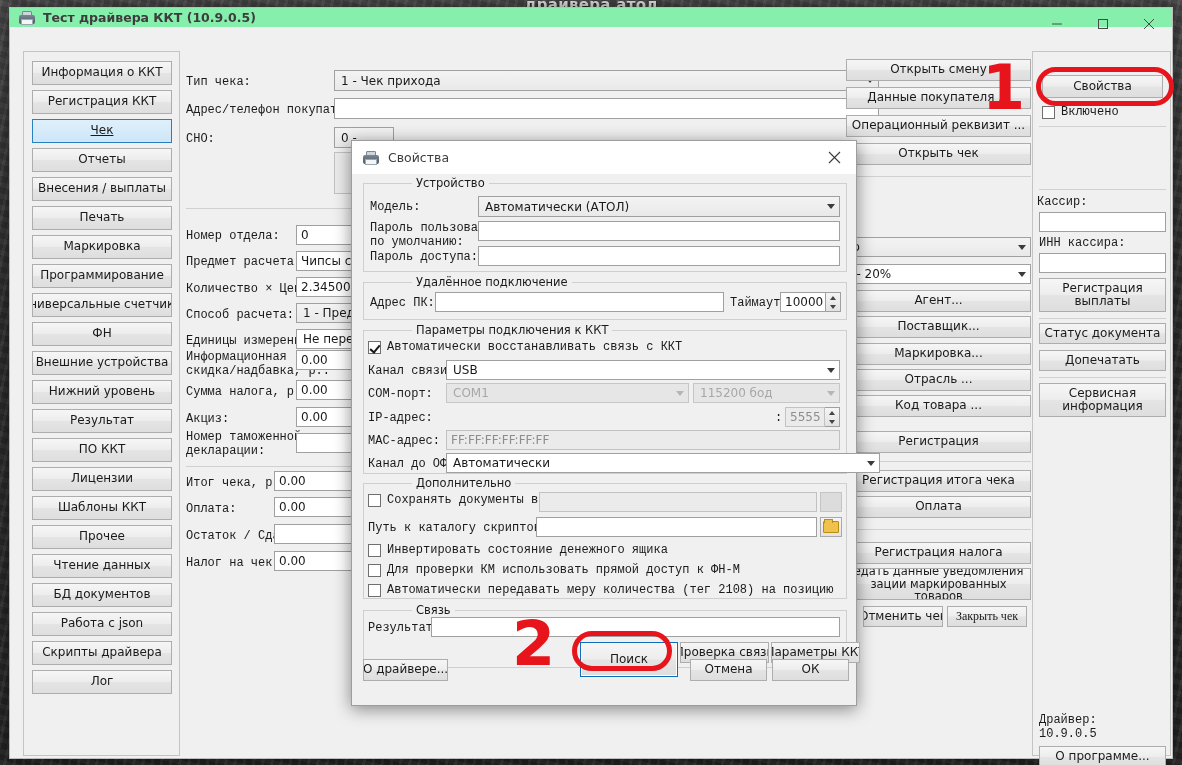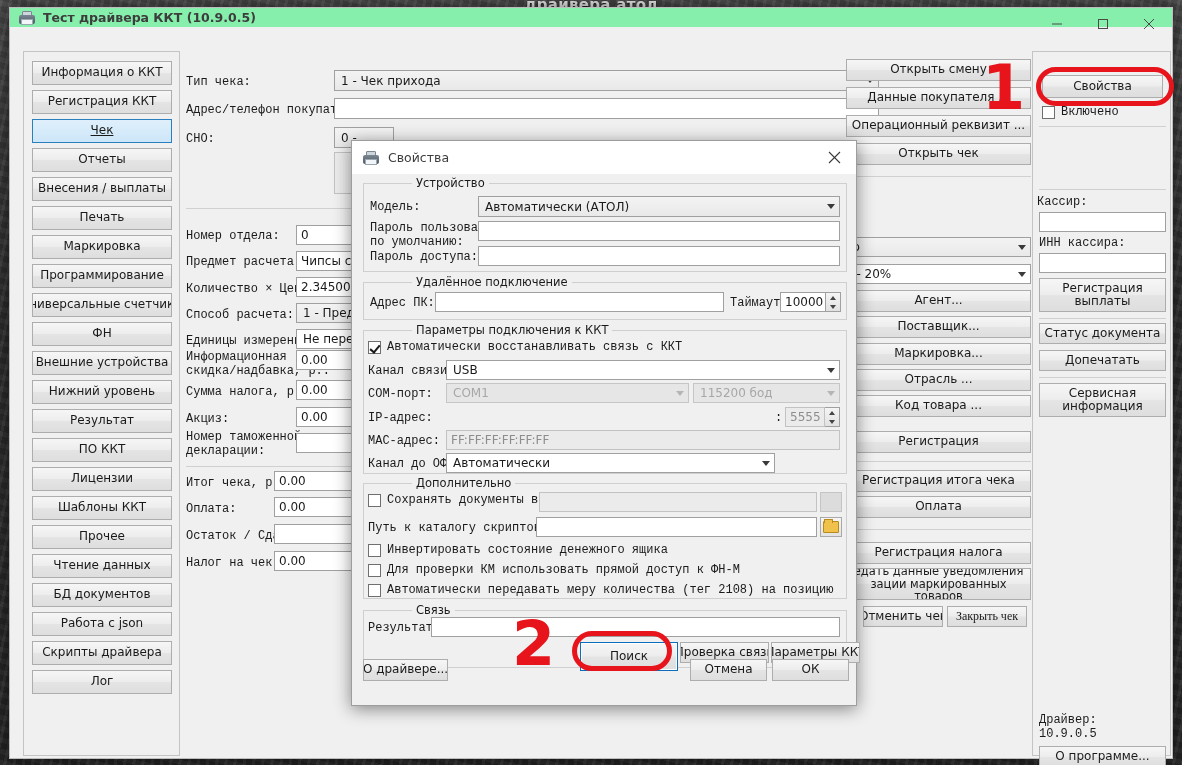--- a/index.html
+++ b/index.html
@@ -479,21 +479,21 @@
         <div class="fld disabled" style="position:absolute; left:421px; top:76px; width:40px; height:20px;">5555</div>
         <div class="spin" style="position:absolute; left:461px; top:76px; height:20px;">
             <div class="up"></div>
             <div class="dn"></div>
           </div>
 
         <div class="lbl" style="position:absolute; left:4px; top:103px;">MAC-адрес:</div>
         <div class="fld disabled" style="position:absolute; left:82px; top:99px; width:394px; height:20px;">FF:FF:FF:FF:FF:FF</div>
 
         <div class="lbl" style="position:absolute; left:4px; top:126px;">Канал до ОФД:</div>
-        <div class="combo white" style="position:absolute; left:82px; top:122px; width:329px; height:20px;">
+        <div class="combo white" style="position:absolute; left:82px; top:122px; width:434px; height:20px;">
           <span>Автоматически</span>
           <span class="caret"></span>
         </div>
       </div>
 
       <div class="group" style="left:11px; top:342px; width:484px; height:116px;">
         <div class="gl">Дополнительно</div>
 
         <div style="position:absolute; left:4px; top:9px; display:flex; align-items:center; gap:6px;">
           <span class="chk"></span>
@@ -520,21 +520,21 @@
           <span class="chk"></span>
           <span class="lbl">Автоматически передавать меру количества (тег 2108) на позицию</span>
         </div>
       </div>
 
       <div class="group" style="left:11px; top:469px; width:484px; height:58px;">
         <div class="gl">Связь</div>
         <div class="lbl" style="position:absolute; left:4px; top:10px;">Результат:</div>
         <div class="fld" style="position:absolute; left:67px; top:6px; width:409px; height:20px;"></div>
 
-        <div class="btn focus-blue" style="position:absolute; left:216px; top:31px; width:98px; height:29px;">Поиск</div>
+        <div class="btn focus-blue" style="position:absolute; left:216px; top:31px; width:98px; height:35px;">Поиск</div>
         <div class="btn" style="position:absolute; left:316px; top:31px; width:89px; height:21px;">Проверка связи</div>
         <div class="btn" style="position:absolute; left:407px; top:31px; width:89px; height:21px;">Параметры ККТ</div>
       </div>
 
       <div class="btn" style="position:absolute; left:11px; top:518px; width:85px; height:22px;">О драйвере...</div>
       <div class="btn" style="position:absolute; left:338px; top:518px; width:77px; height:22px;">Отмена</div>
       <div class="btn" style="position:absolute; left:420px; top:518px; width:77px; height:22px;">ОК</div>
 
       <div class="anno-ring" style="left:220px; top:490px; width:100px; height:40px;"></div>
       <div class="anno-num" style="left:160px; top:472px; font-size:62px;">2</div>

